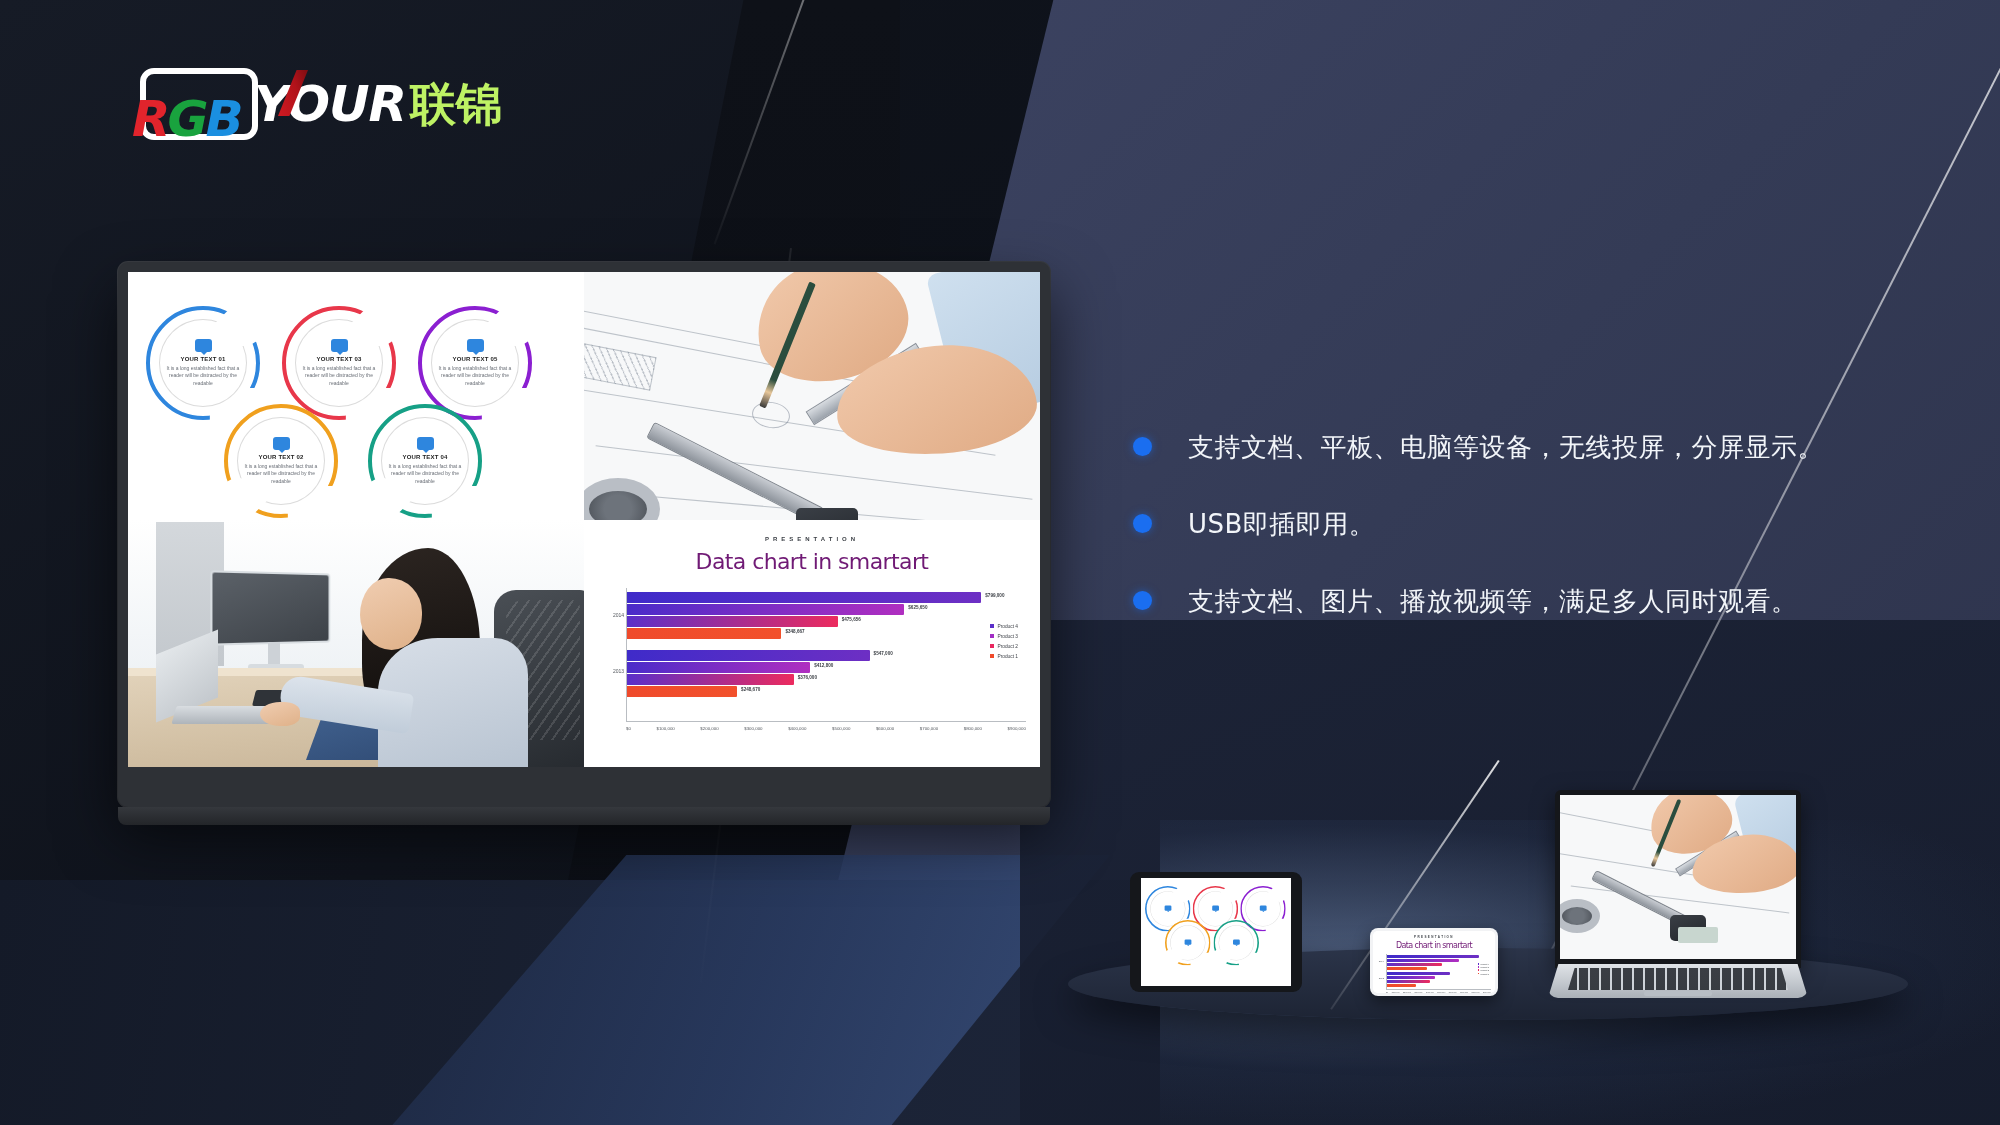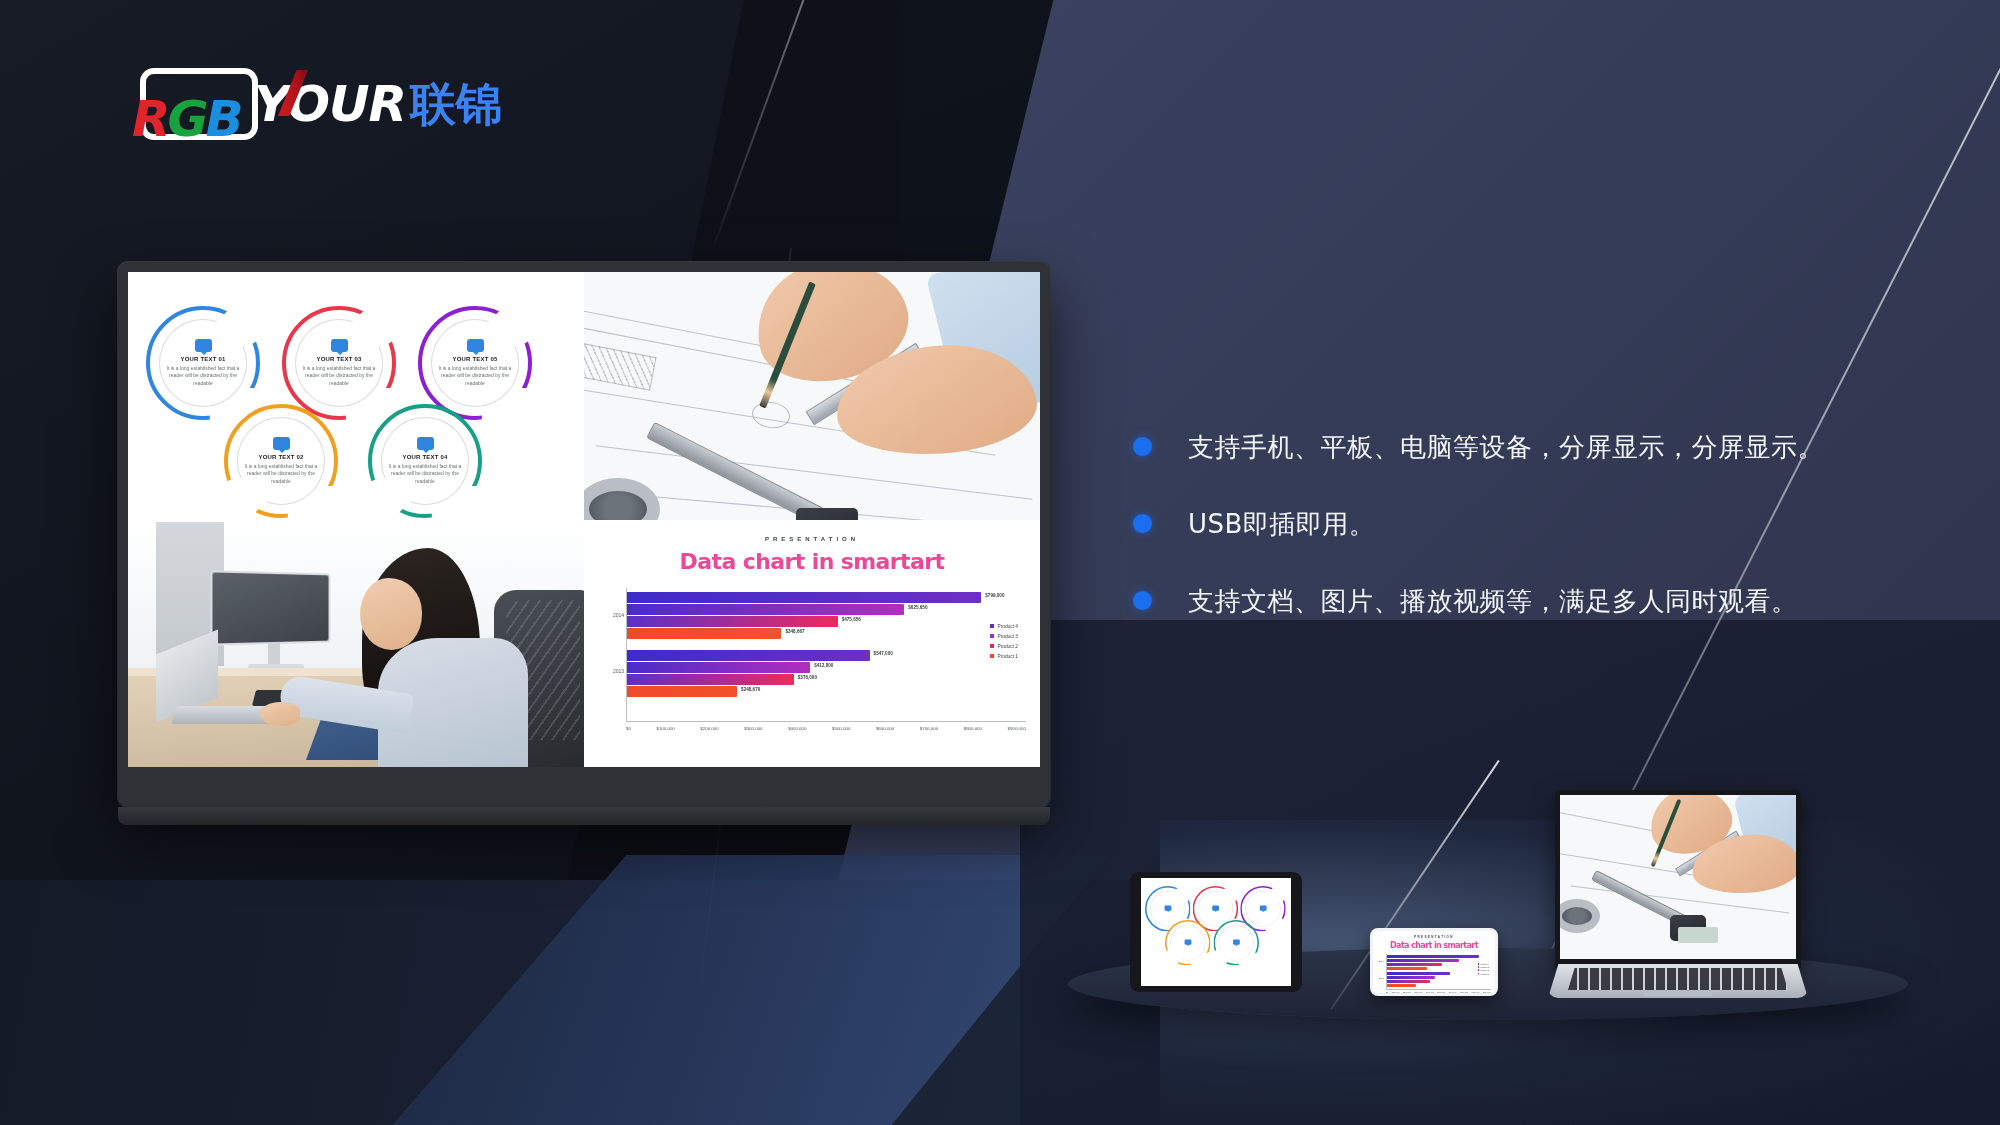--- a/index.html
+++ b/index.html
@@ -47,21 +47,21 @@
       font-family:"DejaVu Sans", sans-serif; font-style:italic; }
   .logo-rgb .r { color:#e1242c; }
   .logo-rgb .g { color:#19a33e; }
   .logo-rgb .b { color:#1a8fe0; }
   .logo-share { position:relative; margin-left:-4px; font-size:50px; font-weight:900;
       color:#fff; letter-spacing:-1px; font-family:"DejaVu Sans", sans-serif;
       font-style:italic; line-height:1; }
   .logo-slash { position:absolute; left:138px; top:2px; width:30px; height:46px;
       background:linear-gradient(70deg,#d01a22 0%,#b2121a 60%,#7d0d12 100%);
       clip-path:polygon(62% 0%, 100% 0%, 38% 100%, 0% 100%); }
-  .logo-cn { font-size:46px; font-weight:700; color:#3b82f6; margin-left:4px;
+  .logo-cn { font-size:46px; font-weight:700; color:#bef264; margin-left:4px;
       font-family:"DejaVu Sans", sans-serif; line-height:1; }
 
   
   .tv { position:absolute; left:118px; top:262px; width:932px; height:545px;
         background:#2e3136; border-radius:10px;
         box-shadow:0 28px 60px rgba(0,0,0,.62), 0 0 0 1px #3a3d43; padding:10px 10px 0 10px; }
   .tv-screen { width:100%; height:495px; background:#fff; overflow:hidden;
         display:grid; grid-template-columns:1fr 1fr; grid-template-rows:1fr 1fr; }
   .tv-chin { height:40px; position:relative; }
   .tv-stand { position:absolute; left:118px; top:807px; width:932px; height:18px;
@@ -187,21 +187,21 @@
         background:linear-gradient(160deg,#f0cdb1,#dfb189); border-radius:50% 40% 40% 50%; }
   .chair { position:absolute; right:-6px; top:70px; width:96px; height:190px;
         background:linear-gradient(160deg,#4a4f55,#24282d); border-radius:22px 10px 8px 8px; }
   .chair-mesh { position:absolute; inset:10px 10px 40px 12px; border-radius:18px 8px 6px 6px;
         background:repeating-linear-gradient(125deg, rgba(255,255,255,.13) 0 2px, transparent 2px 9px); }
 
   
   .q-chart { background:#fff; position:relative; padding:12px 14px 8px 14px; }
   .pres-kicker { text-align:center; font-size:6px; letter-spacing:4px; color:#3b3f45;
         font-weight:700; margin-top:4px; }
-  .pres-title { text-align:center; font-size:22px; font-weight:700; color:#ec4899;
+  .pres-title { text-align:center; font-size:22px; font-weight:400; color:#701a75;
         margin-top:7px; letter-spacing:-.6px; font-family:"DejaVu Sans", sans-serif; }
   .chart-wrap { position:relative; margin-top:14px; height:134px; display:flex; }
   .chart-ylabels { width:28px; position:relative; font-size:5px; color:#55595f; }
   .chart-ylabels span { position:absolute; right:2px; }
   .chart-ylabels span.y0 { top:24px; }
   .chart-ylabels span.y1 { top:80px; }
   .chart-plot { flex:1; position:relative; border-left:1px solid #b9bdc2;
         border-bottom:1px solid #b9bdc2; }
   .bar-group { position:absolute; left:0; width:100%; }
   .bar-group.g0 { top:4px; }
@@ -509,21 +509,21 @@
       </div>
 
     </div>
   </div>
   <div class="tv-stand"></div>
 
 
   <div class="bullets">
     <div class="bullet">
       <span class="bullet-dot"></span>
-      <span class="bullet-text">支持手机、平板、电脑等设备，分屏显示，分屏显示。</span>
+      <span class="bullet-text">支持文档、平板、电脑等设备，无线投屏，分屏显示。</span>
     </div>
     <div class="bullet">
       <span class="bullet-dot"></span>
       <span class="bullet-text">USB即插即用。</span>
     </div>
     <div class="bullet">
       <span class="bullet-dot"></span>
       <span class="bullet-text">支持文档、图片、播放视频等，满足多人同时观看。</span>
     </div>
   </div>

